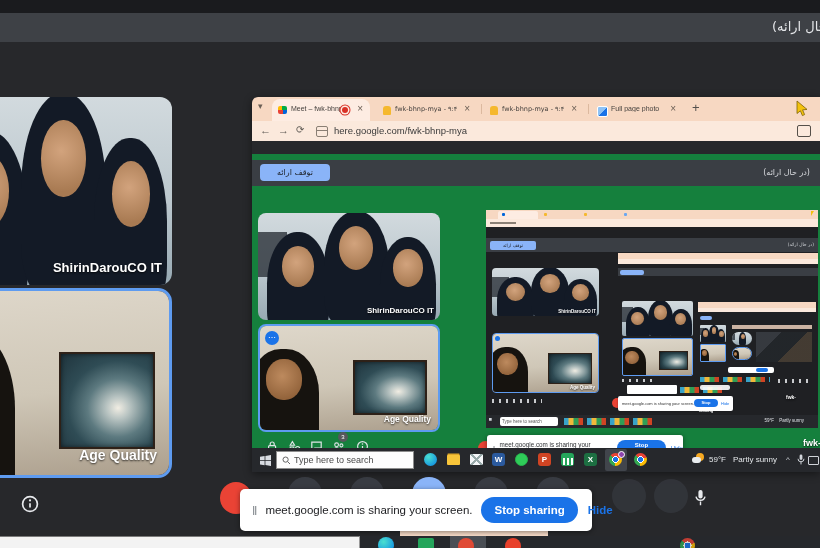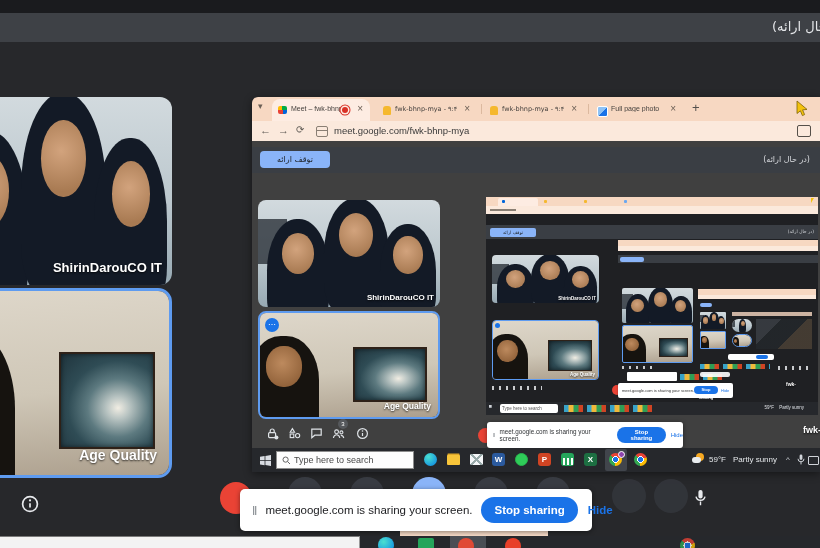--- a/index.html
+++ b/index.html
@@ -38,21 +38,21 @@
   
   .shared{left:252px;top:97px;width:568px;height:375px;border-radius:6px 0 0 0;box-shadow:0 2px 8px rgba(0,0,0,.45);}
   .tabstrip{left:0;top:0;width:568px;height:24px;background:#f7d8c2;border-radius:6px 0 0 0;}
   .tab{position:absolute;top:2px;height:22px;border-radius:8px 8px 0 0;}
   .tab.on{background:#fdece2;}
   .tabtxt{position:absolute;top:6px;font-size:7px;color:#433f3c;white-space:nowrap;overflow:hidden;}
   .tclose{position:absolute;top:4px;font-size:10px;color:#6b5f55;}
   .tdiv{position:absolute;top:7px;width:1px;height:10px;background:#dcb99f;}
   .urlbar{left:0;top:24px;width:568px;height:20px;background:#fbe9dc;}
   .navg{position:absolute;top:3px;font-size:11px;color:#5f5a54;}
-  .page{left:0;top:44px;width:568px;height:307px;background:#404040;overflow:hidden;}
+  .page{left:0;top:57px;width:568px;height:307px;background:#15803d;overflow:hidden;}
   .banner{position:absolute;background:#3a3e44;}
   .chip{position:absolute;background:#8ab4f8;border-radius:4px;color:#1d2126;text-align:center;}
 
   
   .rtile{position:absolute;border-radius:8px;overflow:hidden;}
   .rtile.on{border:2px solid #5e9bf0;box-sizing:border-box;}
   .cicon{position:absolute;width:14px;height:14px;}
   .cicon svg{display:block;}
   .badge{position:absolute;width:10px;height:10px;border-radius:50%;background:#55585c;color:#fff;
          font-size:6px;text-align:center;line-height:10px;}
@@ -139,21 +139,21 @@
       <svg class="abs" style="left:544px;top:3px;" width="13" height="17" viewBox="0 0 13 17">
         <path d="M1 1 L1 13.5 L4.4 10.8 L6.4 15.6 L8.6 14.6 L6.6 9.9 L11 9.4 Z" fill="#f4c20d" stroke="#7c6206" stroke-width="0.8"></path>
       </svg>
     </div>
 
     <div class="abs urlbar">
       <span class="navg" style="left:8px;">←</span>
       <span class="navg" style="left:26px;">→</span>
       <span class="navg" style="left:44px;font-size:10px;">⟳</span>
       <span class="abs" style="left:64px;top:5px;width:10px;height:9px;border:1px solid #8a7f74;border-radius:2px;background:linear-gradient(#8a7f74 0 1px,rgba(0,0,0,0) 1px) 0 3px/10px 3px no-repeat;"></span>
-      <span class="abs" style="left:82px;top:4px;font-size:9.5px;color:#3a3a3a;">meet.google.com/fwk-bhnp-mya</span>
+      <span class="abs" style="left:82px;top:4px;font-size:9.5px;color:#3a3a3a;">here.google.com/fwk-bhnp-mya</span>
       <span class="abs" style="right:9px;top:4px;width:12px;height:10px;border:1.2px solid #55504a;border-radius:2px;"></span>
     </div>
 
     <div class="abs page">
 
       <div class="banner" style="left:0;top:6px;width:568px;height:26px;">
         <div class="chip fa" style="left:8px;top:4px;width:70px;height:17px;font-size:8px;line-height:17px;">توقف ارائه</div>
         <span class="abs fa" style="right:10px;top:8px;font-size:8px;color:#dadce0;direction:rtl;">(در حال ارائه)</span>
       </div>
 

